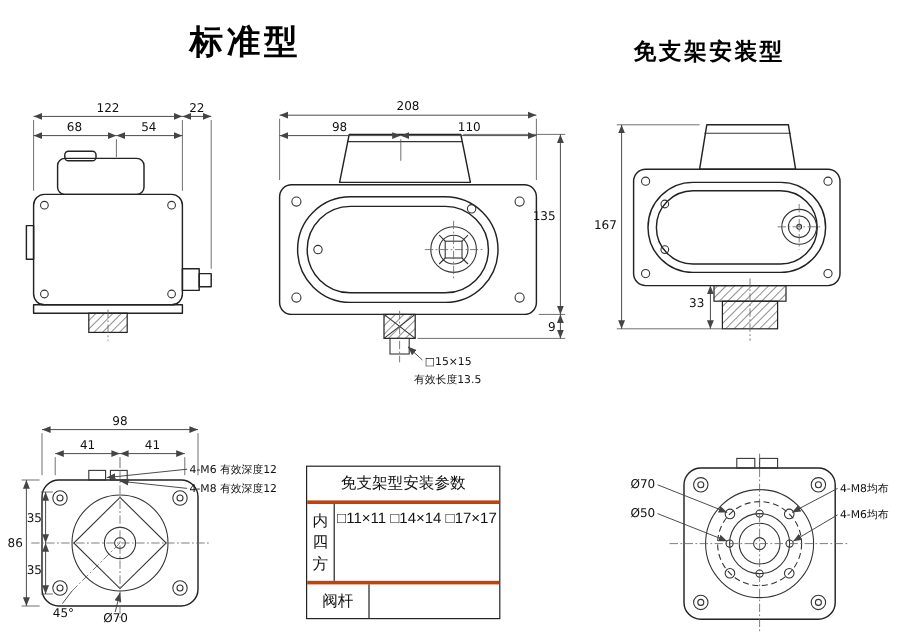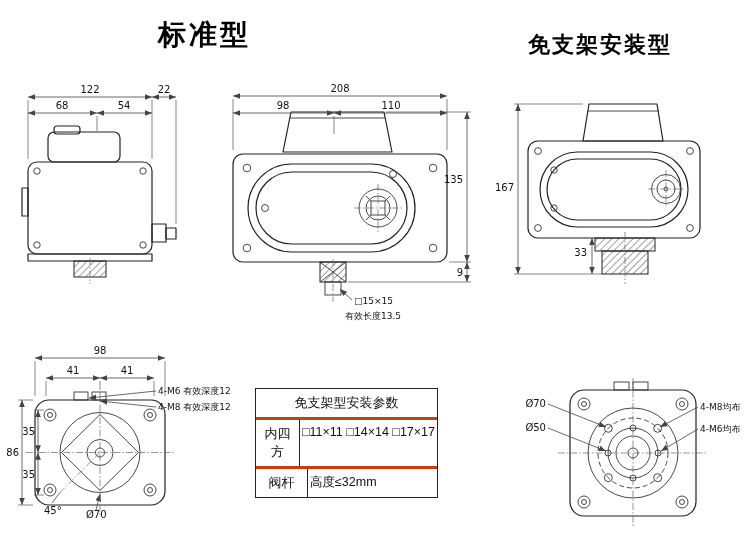--- a/index.html
+++ b/index.html
@@ -1,36 +1,36 @@
 <!DOCTYPE html>
 <html><head>
 <meta charset="utf-8">
 <style>
   * { margin:0; padding:0; box-sizing:border-box; }
   html,body { width:750px; height:533px; background:#ffffff; position:relative;
     font-family:"Liberation Sans","DejaVu Sans",sans-serif; color:#111; overflow:hidden; }
   .abs { position:absolute; }
   .heading { position:absolute; font-weight:600; color:#000; white-space:nowrap; }
   #heading-standard { left:158px; top:16px; font-size:28px; letter-spacing:3px; }
-  #heading-bracketless { left:528px; top:30px; font-size:22px; letter-spacing:2px; }
+  #heading-bracketless { left:528px; top:30px; font-size:19px; letter-spacing:2px; }
   svg { overflow:visible; }
   .obj  { fill:none; stroke:#222; stroke-width:1.2; stroke-linejoin:round; }
   .obj2 { fill:none; stroke:#333; stroke-width:0.9; }
   .dim  { stroke:#444; stroke-width:0.8; fill:none; }
   .ext  { stroke:#555; stroke-width:0.7; }
   .cl   { stroke:#666; stroke-width:0.7; stroke-dasharray:7 2 1.5 2; }
   text  { fill:#111; font-size:10px; font-family:"DejaVu Sans","Liberation Sans",sans-serif; }
   text.small { font-size:9px; }
   
-  .spec-table { position:absolute; left:255px; top:388px; width:183px;
+  .spec-table { position:absolute; left:255px; top:388px; width:162px;
     border:1px solid #222; background:#fff; font-size:13px; }
   .t-title { text-align:center; padding:5px 2px; }
   .t-row { display:flex; border-top:3px solid #c2410c; }
   .t-label { width:52px; border-right:1px solid #222; text-align:center; padding:5px 2px; }
-  .t-value { flex:1; text-align:left; padding:5px 2px; font-size:12.5px; white-space:nowrap; }
+  .t-value { flex:1; text-align:right; padding:5px 2px; font-size:12.5px; white-space:nowrap; }
 </style>
 </head>
 <body>
 
 <div class="heading" id="heading-standard">标准型</div>
 <div class="heading" id="heading-bracketless">免支架安装型</div>
 
 <svg class="abs" style="left:10px;top:76px" width="215" height="240" viewBox="0 0 215 240">
   <defs>
     <marker id="arwA" viewBox="0 0 10 10" refX="10" refY="5" markerWidth="9" markerHeight="9" orient="auto-start-reverse">
@@ -290,15 +290,14 @@
 </svg>
 
 <div class="spec-table">
   <div class="t-title">免支架型安装参数</div>
   <div class="t-row">
     <div class="t-label">内四方</div>
     <div class="t-value">□11×11 □14×14 □17×17</div>
   </div>
   <div class="t-row">
     <div class="t-label">阀杆</div>
-    <div class="t-value">高度≤32mm</div>
   </div>
 </div>
 
 </body></html>

